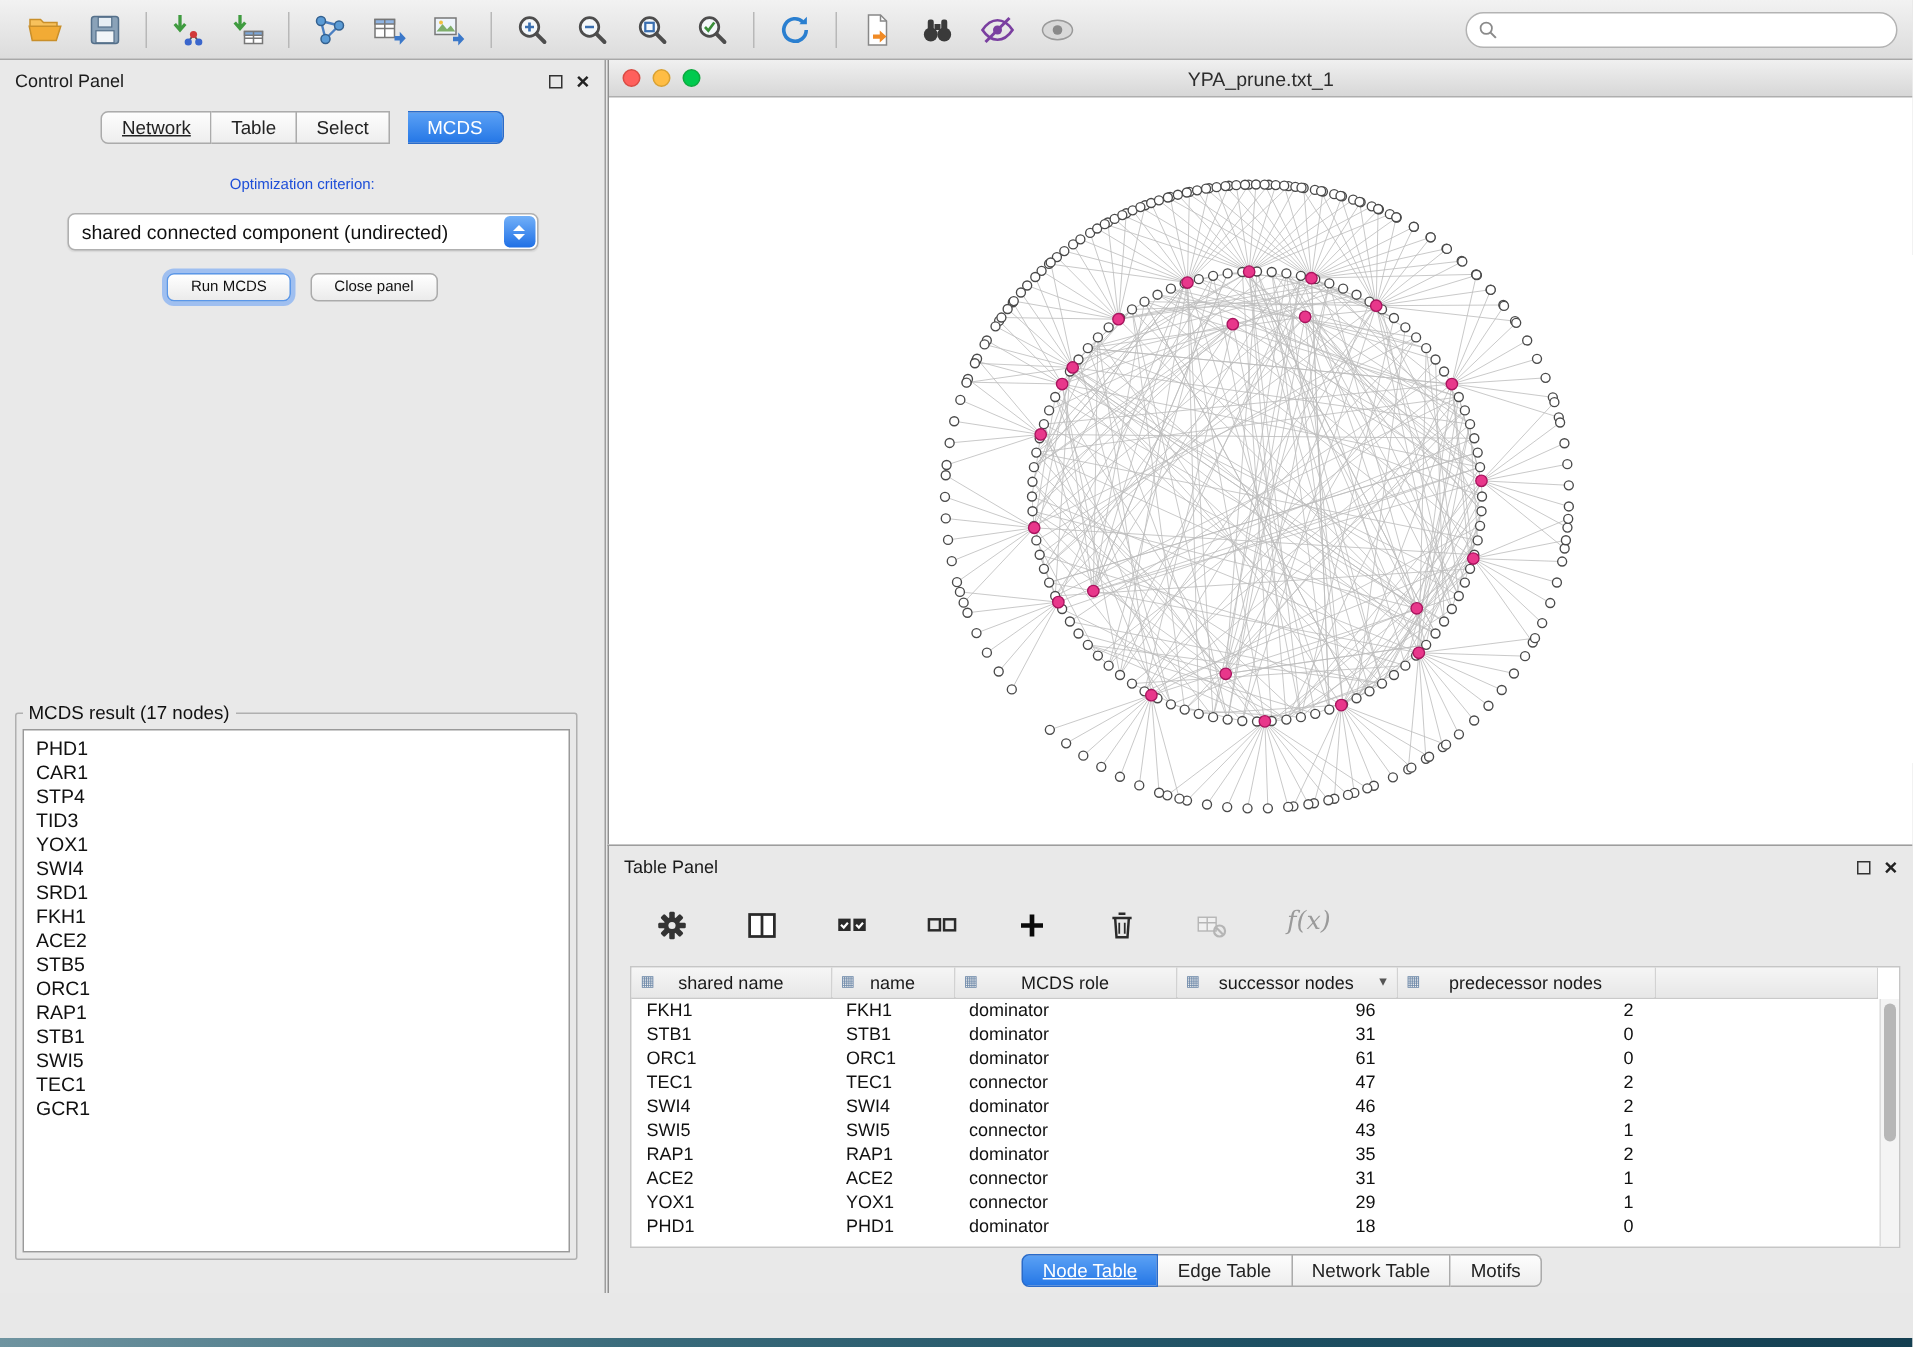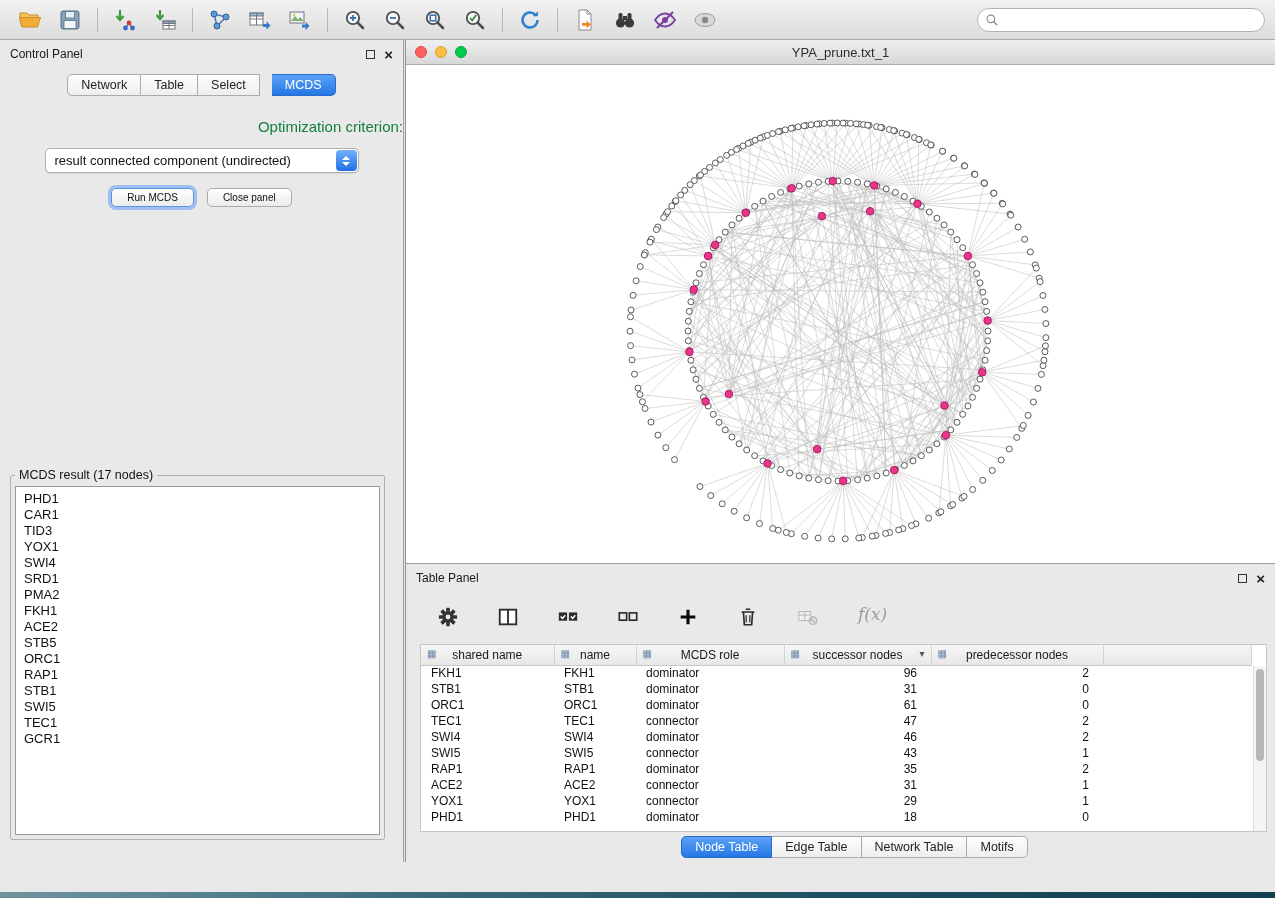--- a/index.html
+++ b/index.html
@@ -24,25 +24,25 @@
   .control-panel{position:absolute;left:0;top:40px;width:404px;height:822px;
     background:#e9e9e9;border-right:1px solid #9d9d9d;}
   .panel-header{height:28px;display:flex;align-items:center;padding:0 10px;font-size:12px;color:#1a1a1a;gap:43px;}
   .win-btns{margin-left:auto;display:flex;gap:9px;align-items:center;}
   .wb-float{width:9px;height:9px;border:1.4px solid #333;display:inline-block;}
   .wb-close{font-size:15px;font-weight:bold;color:#222;line-height:9px;cursor:pointer;}
 
   .seg-tabs{display:flex;justify-content:center;margin-top:6px;}
   .seg-tab{padding:3px 13px;font-size:12.5px;color:#222;cursor:pointer;
     background:linear-gradient(#fdfdfd,#eeeeee);border:1px solid #ababab;border-left:none;}
-  .seg-tab:first-child{border-left:1px solid #ababab;border-radius:5px 0 0 5px;}
+  .seg-tab:first-child{border-left:1px solid #ababab;border-radius:5px 0 0 5px;text-decoration:underline;}
   .seg-tab:last-child{border-radius:0 5px 5px 0;}
   .seg-tab.active{background:linear-gradient(#5ba1f5,#2577e6);color:#fff;border-color:#2a6bc9;margin-left:12px;}
 
-  .opt-label{text-align:right;font-size:15px;color:#15803d;margin-top:22px;}
+  .opt-label{text-align:center;font-size:10px;color:#1d4ed8;margin-top:22px;}
   .combo{position:relative;width:314px;height:25px;margin:13px auto 0;background:#fff;
     border:1px solid #b0b0b0;border-radius:5px;font-size:13px;line-height:23px;
     padding-left:9px;color:#111;cursor:pointer;box-shadow:0 1px 1px rgba(0,0,0,.08);}
   .combo-btn{position:absolute;right:1px;top:1px;width:21px;height:21px;border-radius:4px;
     background:linear-gradient(#72b0f8,#2070e6);display:flex;flex-direction:column;
     align-items:center;justify-content:center;gap:2px;}
   .tri{width:0;height:0;border-left:4px solid transparent;border-right:4px solid transparent;}
   .tri.up{border-bottom:4.5px solid #fff;}
   .tri.down{border-top:4.5px solid #fff;}
 
@@ -259,40 +259,40 @@
       </span>
     </div>
     <div class="seg-tabs">
         <button class="seg-tab">Network</button>
         <button class="seg-tab">Table</button>
         <button class="seg-tab">Select</button>
         <button class="seg-tab active">MCDS</button>
       </div>
     <div class="opt-label">Optimization criterion:</div>
     <div class="combo">
-      <span>result connected component (undirected)</span>
+      <span>shared connected component (undirected)</span>
       <span class="combo-btn">
         <span class="tri up"></span>
           <span class="tri down"></span>
       </span>
     </div>
     <div class="btn-row">
       <button class="btn focused">Run MCDS</button>
       <button class="btn">Close panel</button>
     </div>
     <fieldset class="mcds-fieldset">
       <legend>MCDS result (17 nodes)</legend>
       <div class="mcds-list">
           <div class="mcds-item">PHD1</div>
           <div class="mcds-item">CAR1</div>
+          <div class="mcds-item">STP4</div>
           <div class="mcds-item">TID3</div>
           <div class="mcds-item">YOX1</div>
           <div class="mcds-item">SWI4</div>
           <div class="mcds-item">SRD1</div>
-          <div class="mcds-item">PMA2</div>
           <div class="mcds-item">FKH1</div>
           <div class="mcds-item">ACE2</div>
           <div class="mcds-item">STB5</div>
           <div class="mcds-item">ORC1</div>
           <div class="mcds-item">RAP1</div>
           <div class="mcds-item">STB1</div>
           <div class="mcds-item">SWI5</div>
           <div class="mcds-item">TEC1</div>
           <div class="mcds-item">GCR1</div>
         </div>

